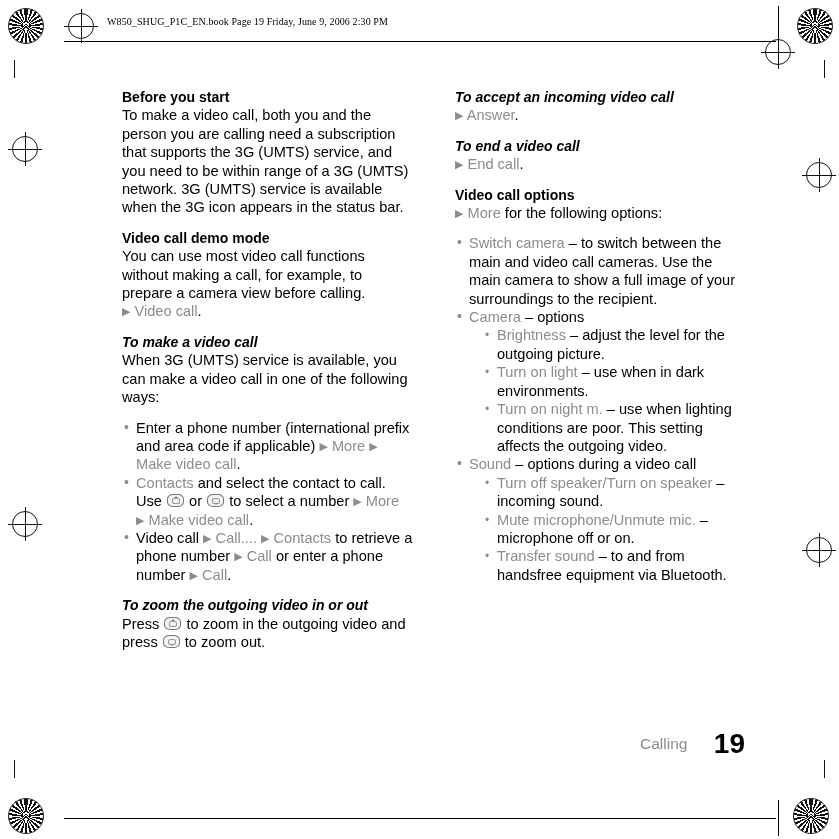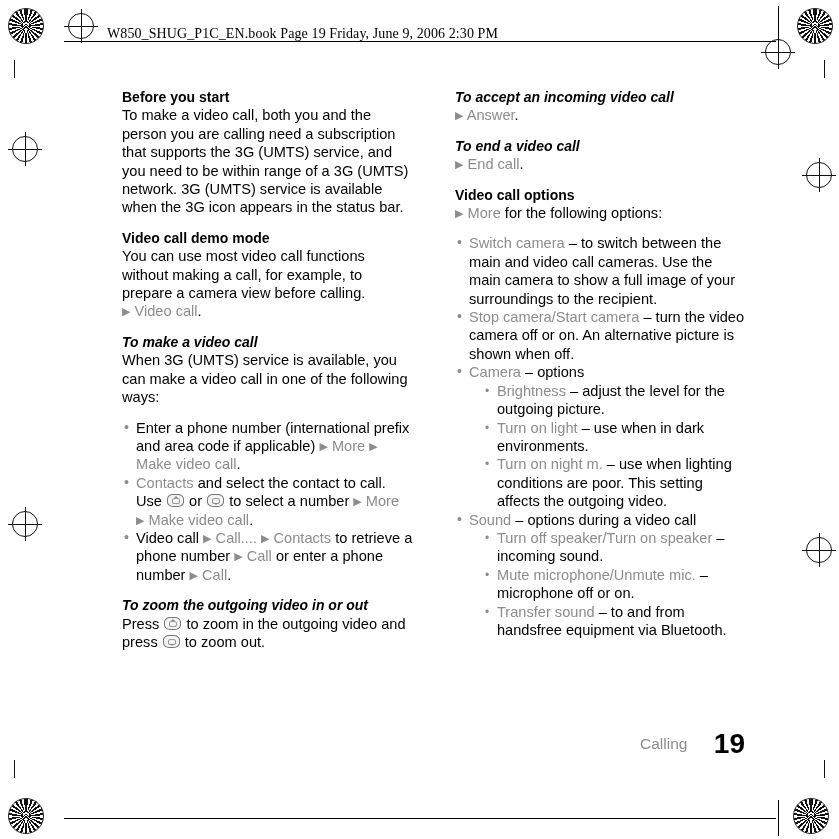--- a/index.html
+++ b/index.html
@@ -30,22 +30,22 @@
   .reg-cross:before{left:50%;top:-5px;bottom:-5px;width:1px;margin-left:-0.5px;}
   .reg-cross:after{top:50%;left:-5px;right:-5px;height:1px;margin-top:-0.5px;}
 
   .crop{position:absolute;background:#111;}
 
   
   .hdr-line{
     position:absolute;left:64px;top:41px;width:712px;height:1px;background:#000;
   }
   .hdr-text{
-    position:absolute;left:107px;top:26px;
-    font-size:14px;font-family:"Liberation Serif",serif;
+    position:absolute;left:107px;top:16px;
+    font-size:10px;font-family:"Liberation Serif",serif;
     white-space:nowrap;letter-spacing:0.1px;
   }
   .hdr-div{
     position:absolute;left:778px;top:6px;width:1px;height:36px;background:#000;
   }
   .col{
     position:absolute;
     width:293px;
     font-size:14.6px;
     line-height:18.4px;
@@ -239,24 +239,20 @@
   </p>
 
   <div class="sp"></div>
 
   <ul>
     <li>
       <span class="kw">Switch camera</span>
       <span>– to switch between the main and video call cameras. Use the main camera to show a full image of your surroundings to the recipient.</span>
     </li>
     <li>
-      <span class="kw">Stop camera</span><span class="kw">/</span><span class="kw">Start camera</span>
-      <span>– turn the video camera off or on. An alternative picture is shown when off.</span>
-    </li>
-    <li>
       <span class="kw">Camera</span>
       <span>– options</span>
       <ul class="sub">
         <li>
           <span class="kw">Brightness</span>
           <span>– adjust the level for the outgoing picture.</span>
         </li>
         <li>
           <span class="kw">Turn on light</span>
           <span>– use when in dark environments.</span>

